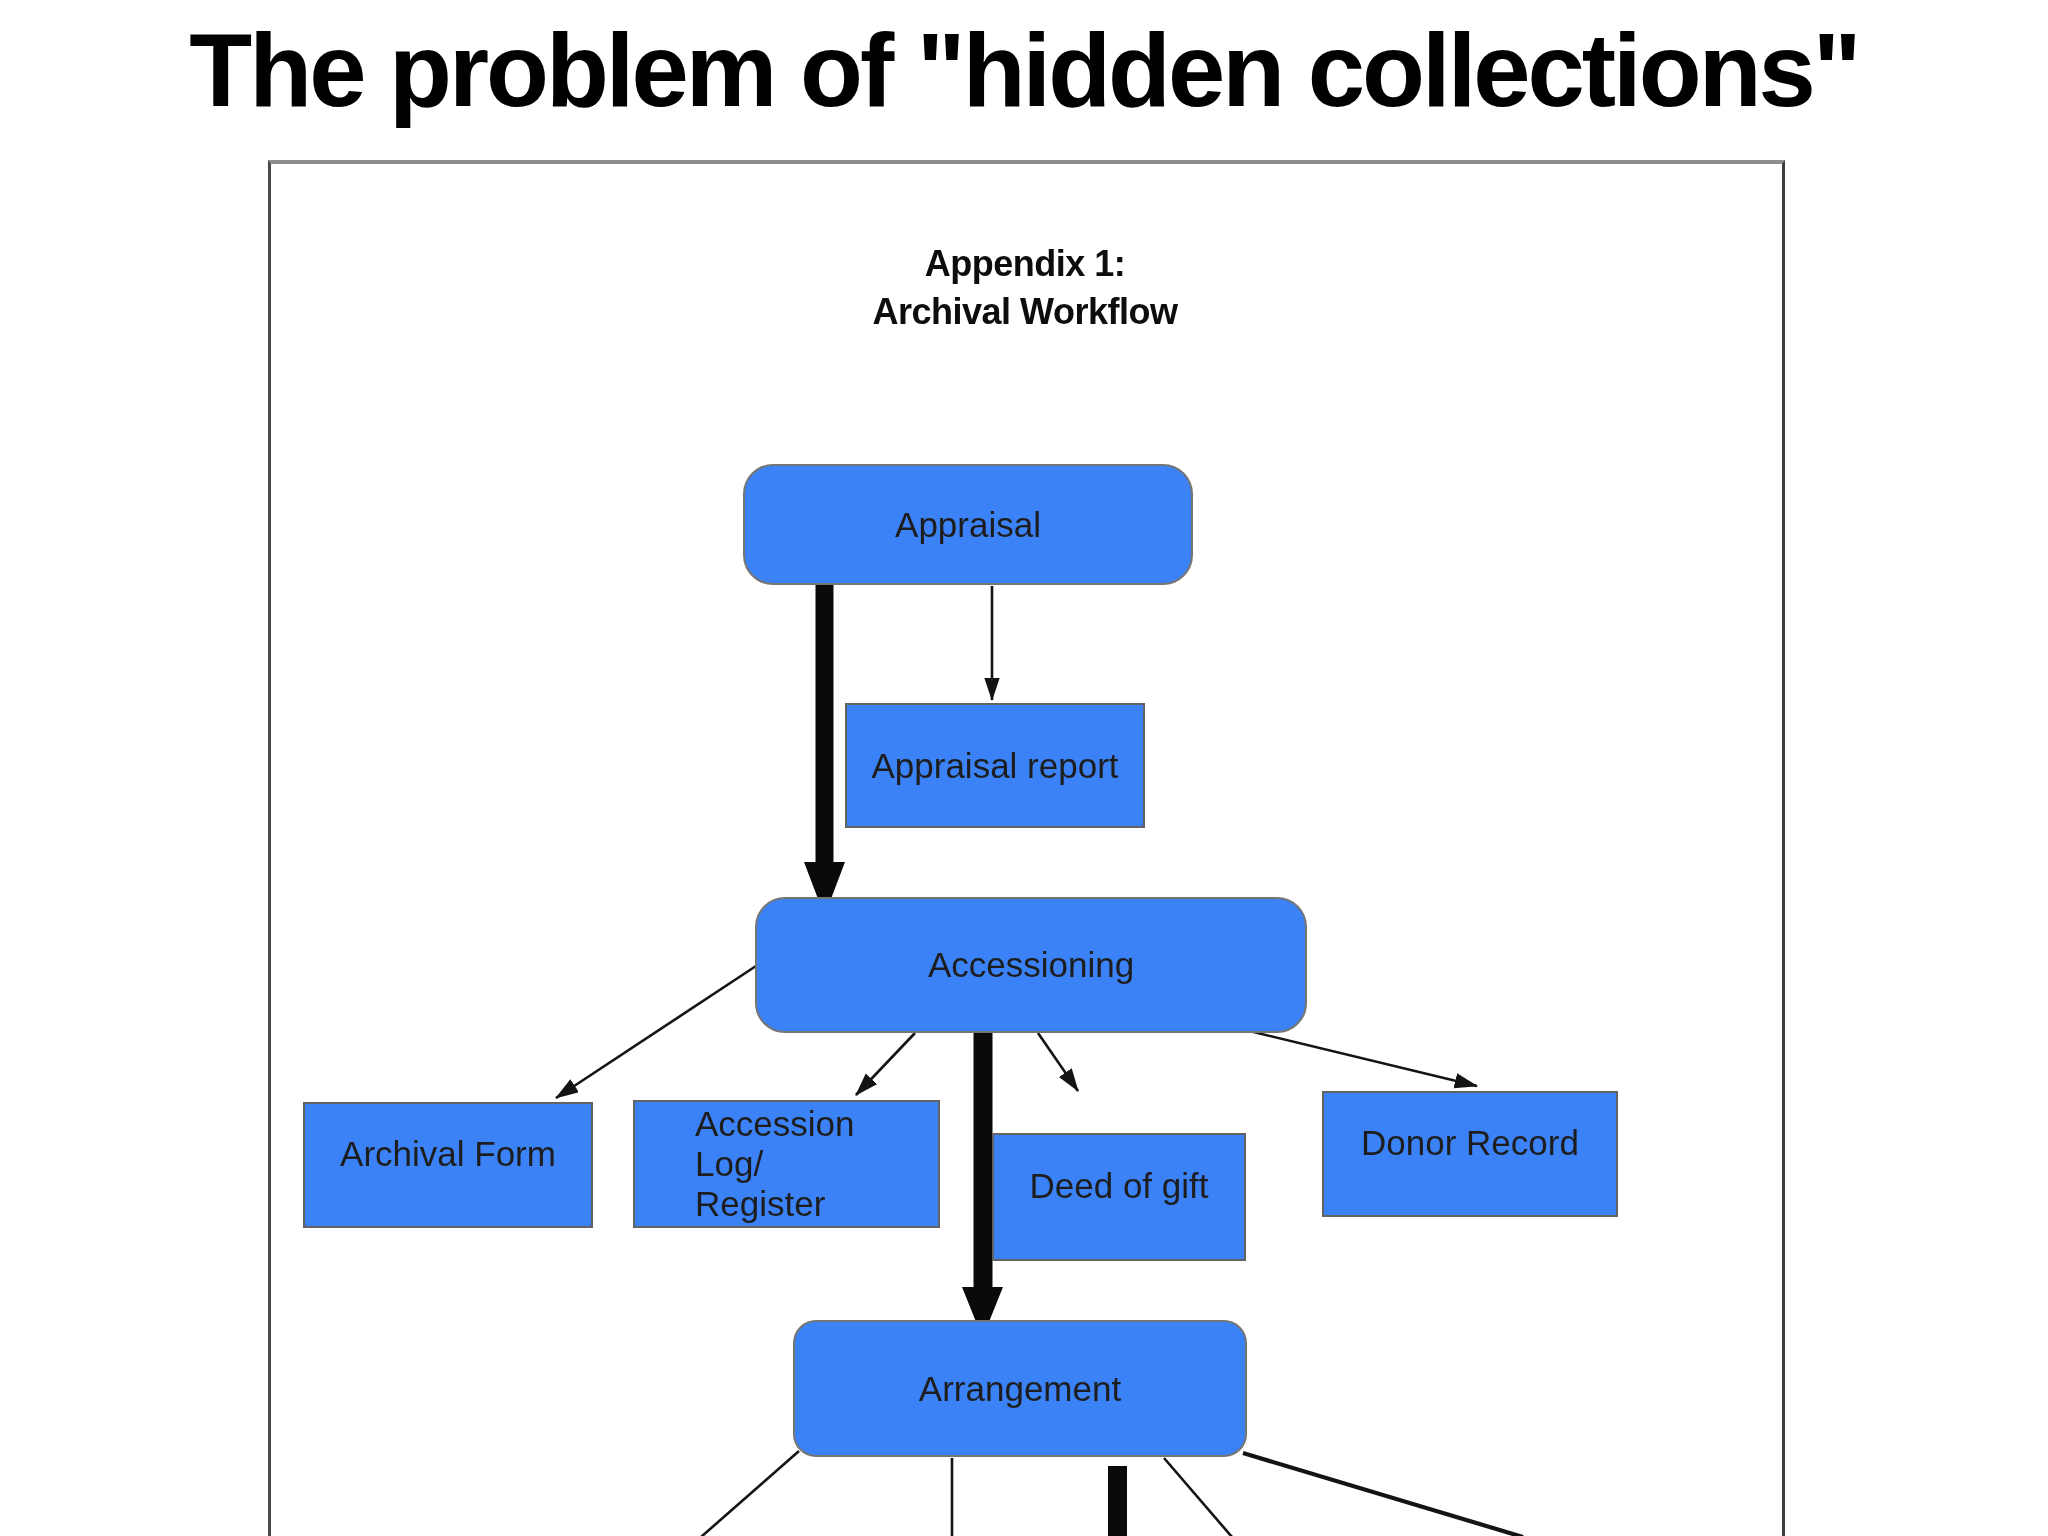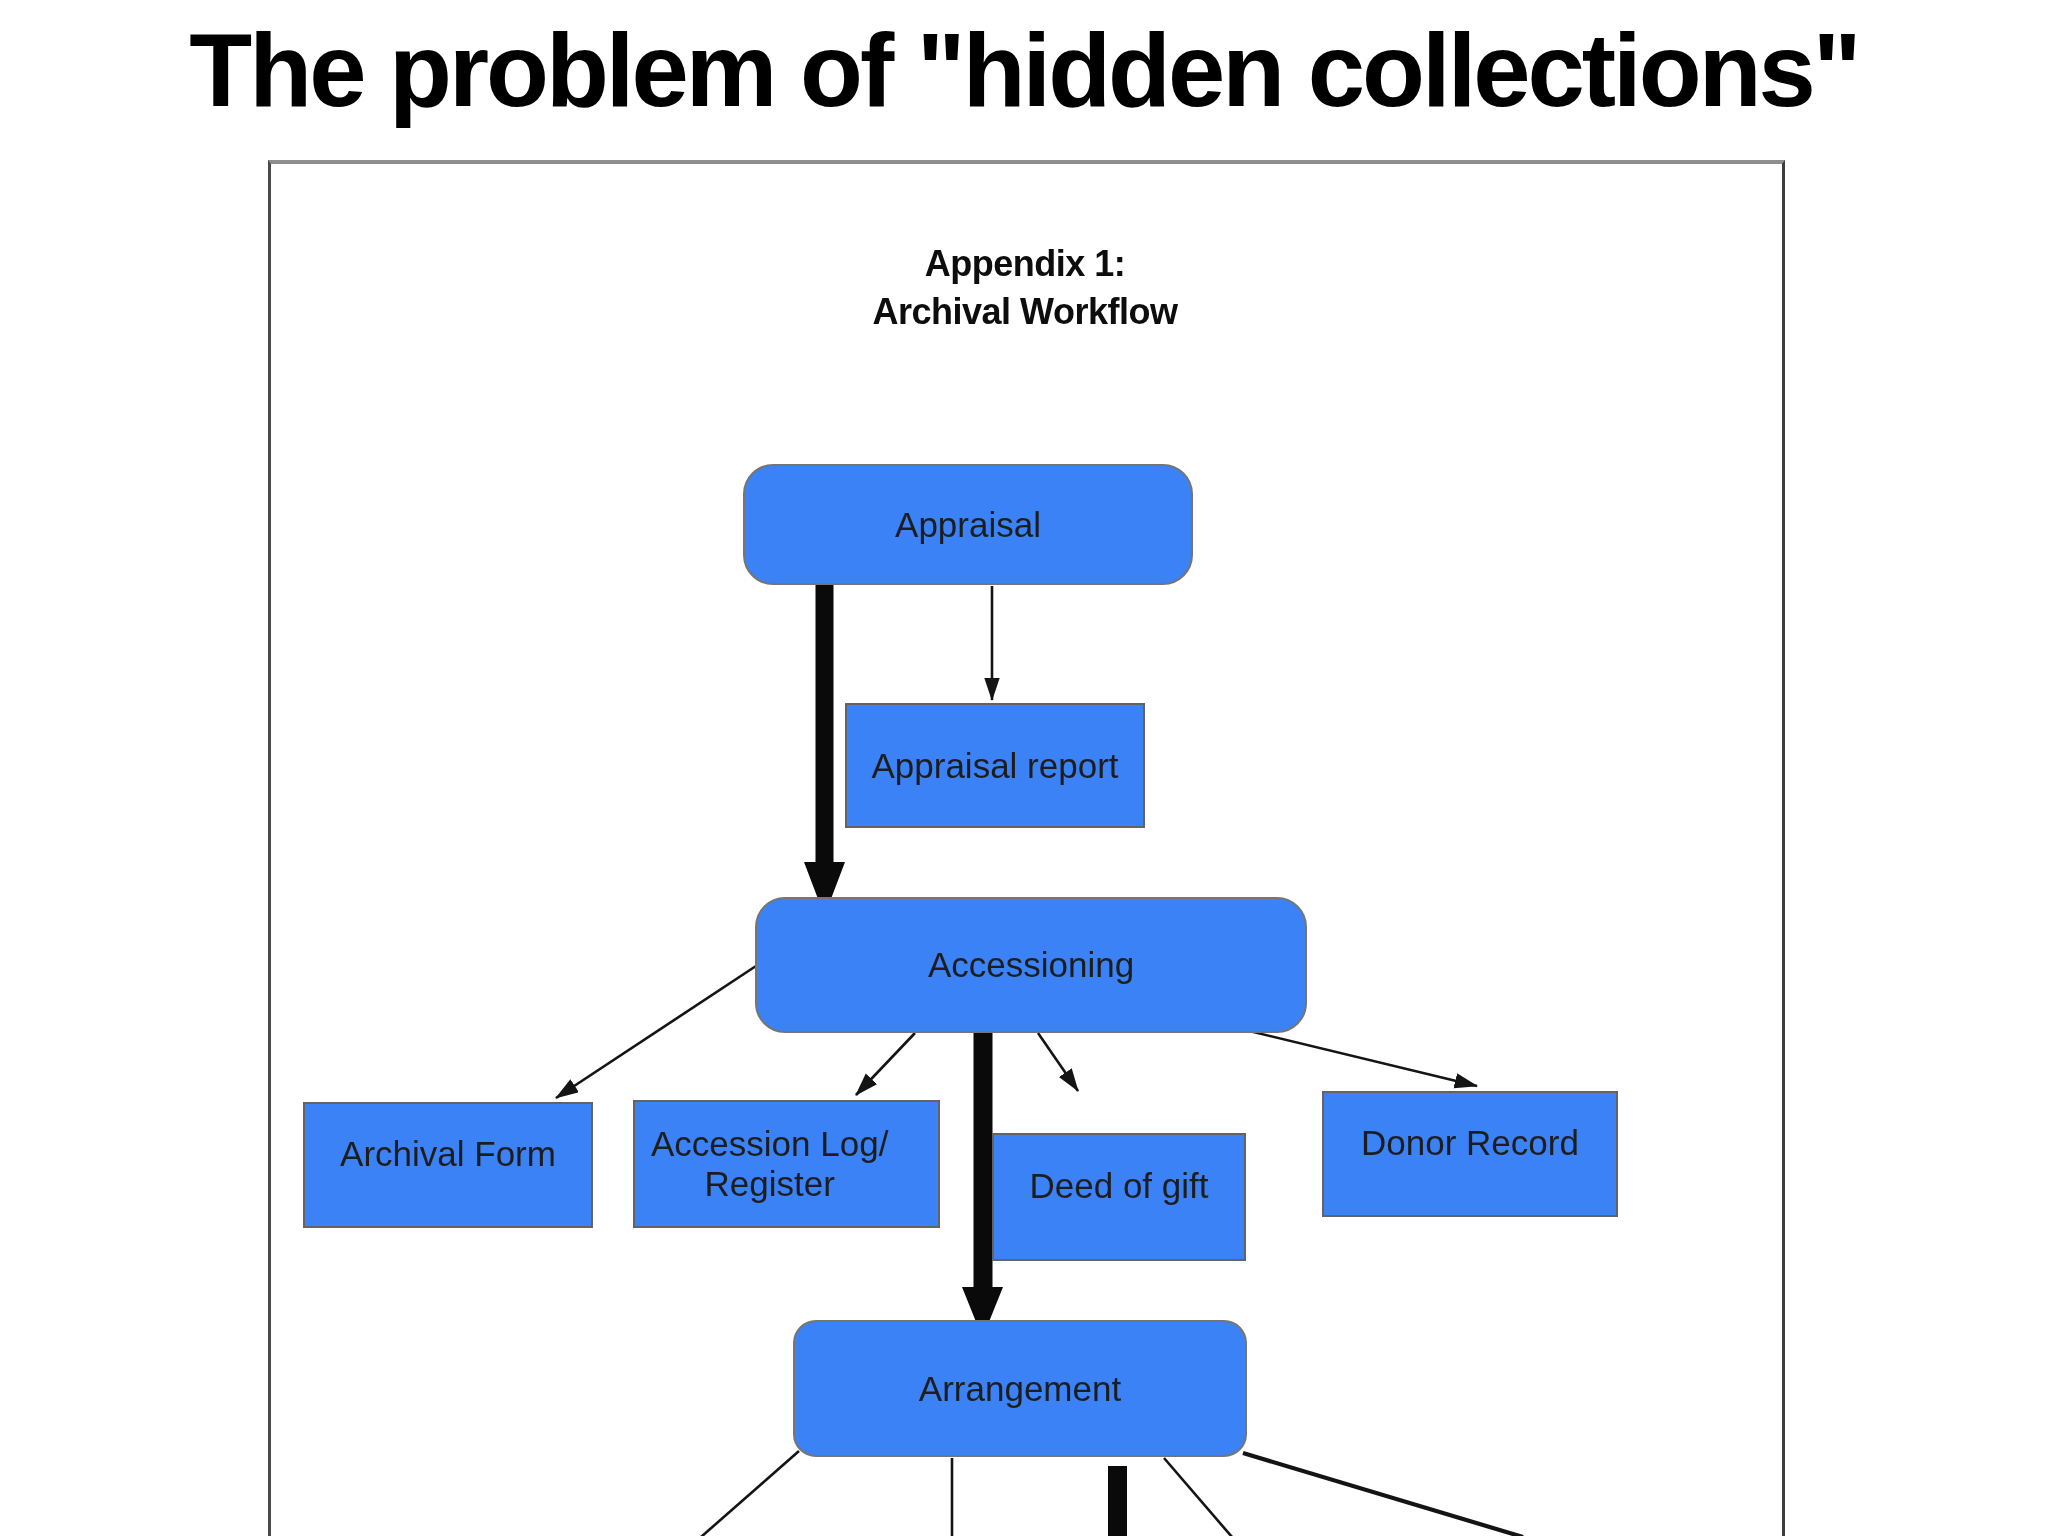--- a/index.html
+++ b/index.html
@@ -64,22 +64,22 @@
   }
   .node.rounded {
     border-radius: 30px;
     border-color: #757575;
   }
   .node.raise {            
     padding-bottom: 22px;
   }
   .node.left-text {
     justify-content: flex-start;
-    text-align: center;
-    padding-left: 16px;
+    text-align: left;
+    padding-left: 60px;
     padding-right: 10px;
     line-height: 40px;
   }
   .edges {
     position: absolute;
     left: 0;
     top: 0;
     width: 2048px;
     height: 1536px;
     pointer-events: none;

